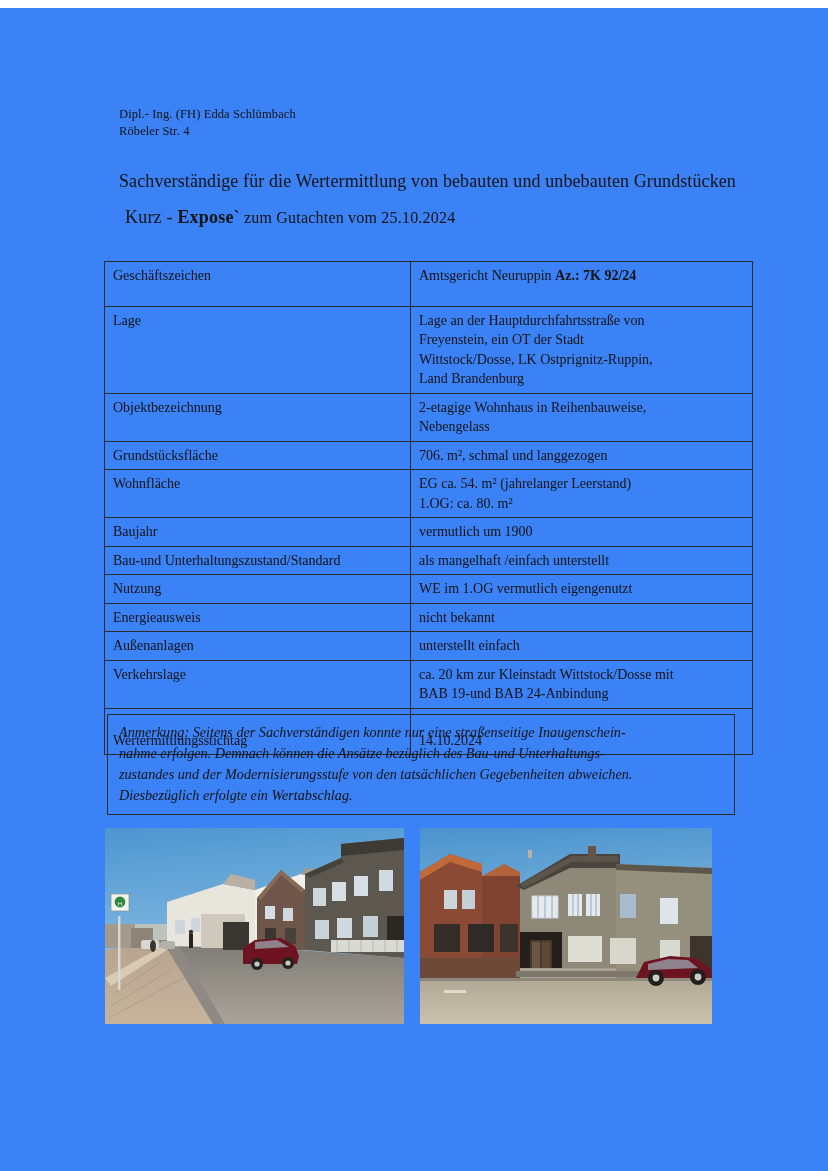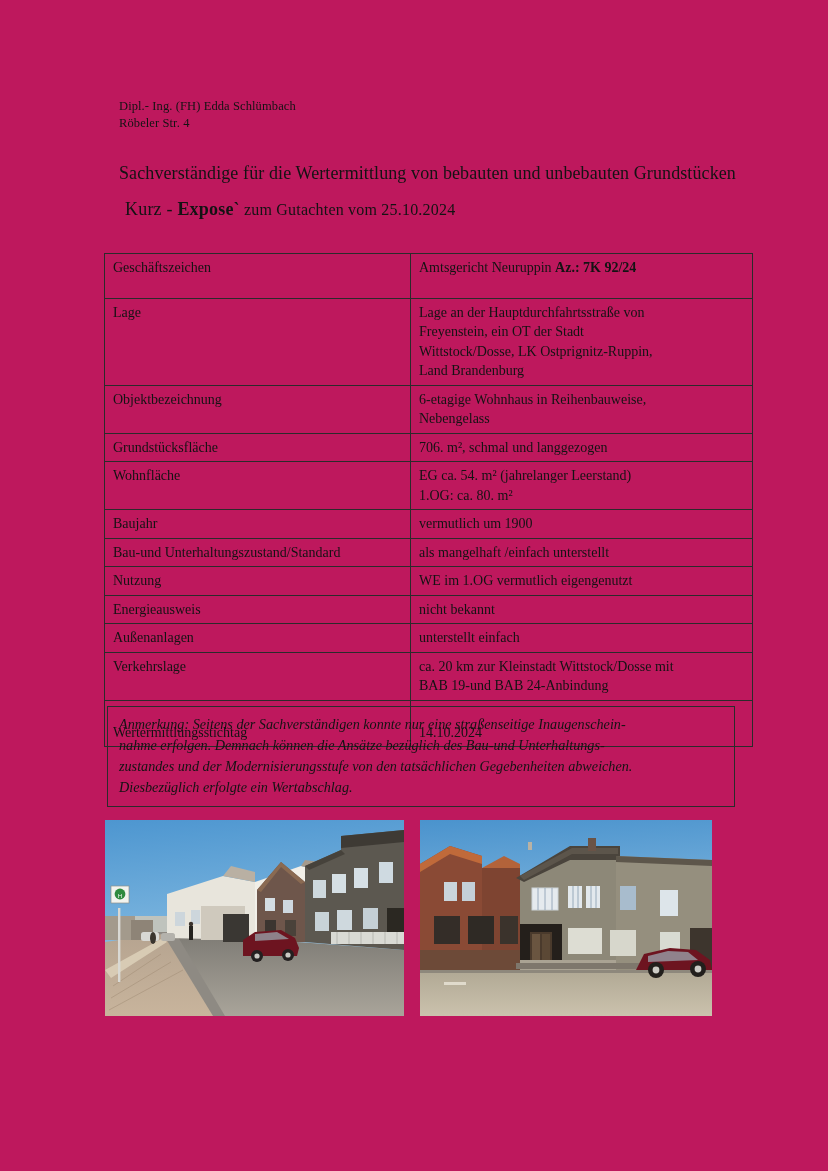--- a/index.html
+++ b/index.html
@@ -12,21 +12,22 @@
     height: 1171px;
     position: relative;
     font-family: "Liberation Serif", "DejaVu Serif", serif;
     color: #131313;
     overflow: hidden;
   }
 
   .page {
     position: absolute;
     inset: 0;
-    background: #be185d;
+    background: #3b82f6;
+    margin-top: 8px;
   }
 
   
   .letterhead {
     position: absolute;
     left: 119px;
     top: 98px;
     width: 620px;
   }
   .letterhead .lh-line {
@@ -139,21 +140,21 @@
           <td class="col-val">
             <span class="cellline">Lage an der Hauptdurchfahrtsstraße von</span>
             <span class="cellline">Freyenstein, ein OT der Stadt</span>
             <span class="cellline">Wittstock/Dosse, LK Ostprignitz-Ruppin,</span>
             <span class="cellline">Land Brandenburg</span>
           </td>
         </tr>
         <tr>
           <td class="col-key">Objektbezeichnung</td>
           <td class="col-val">
-            <span class="cellline">6-etagige Wohnhaus in Reihenbauweise,</span>
+            <span class="cellline">2-etagige Wohnhaus in Reihenbauweise,</span>
             <span class="cellline">Nebengelass</span>
           </td>
         </tr>
         <tr>
           <td class="col-key">Grundstücksfläche</td>
           <td class="col-val">
             <span class="cellline">706. m², schmal und langgezogen</span>
           </td>
         </tr>
         <tr>

